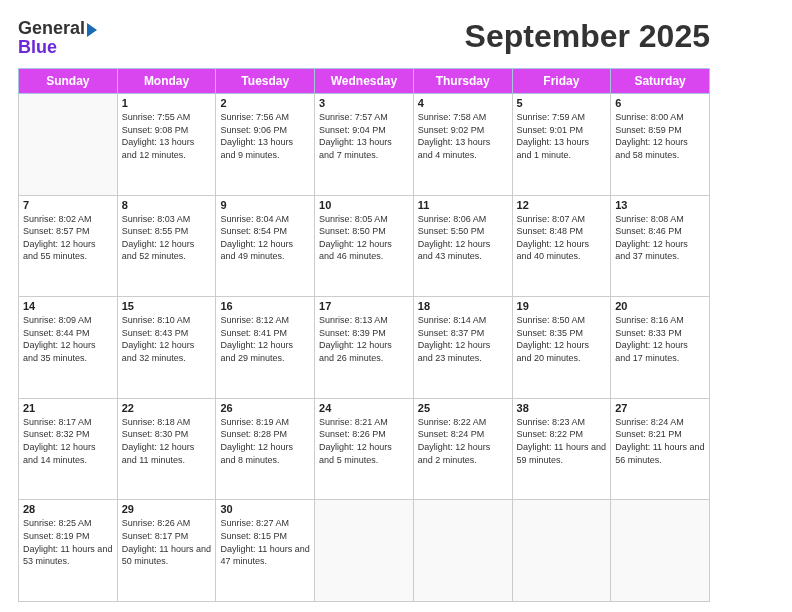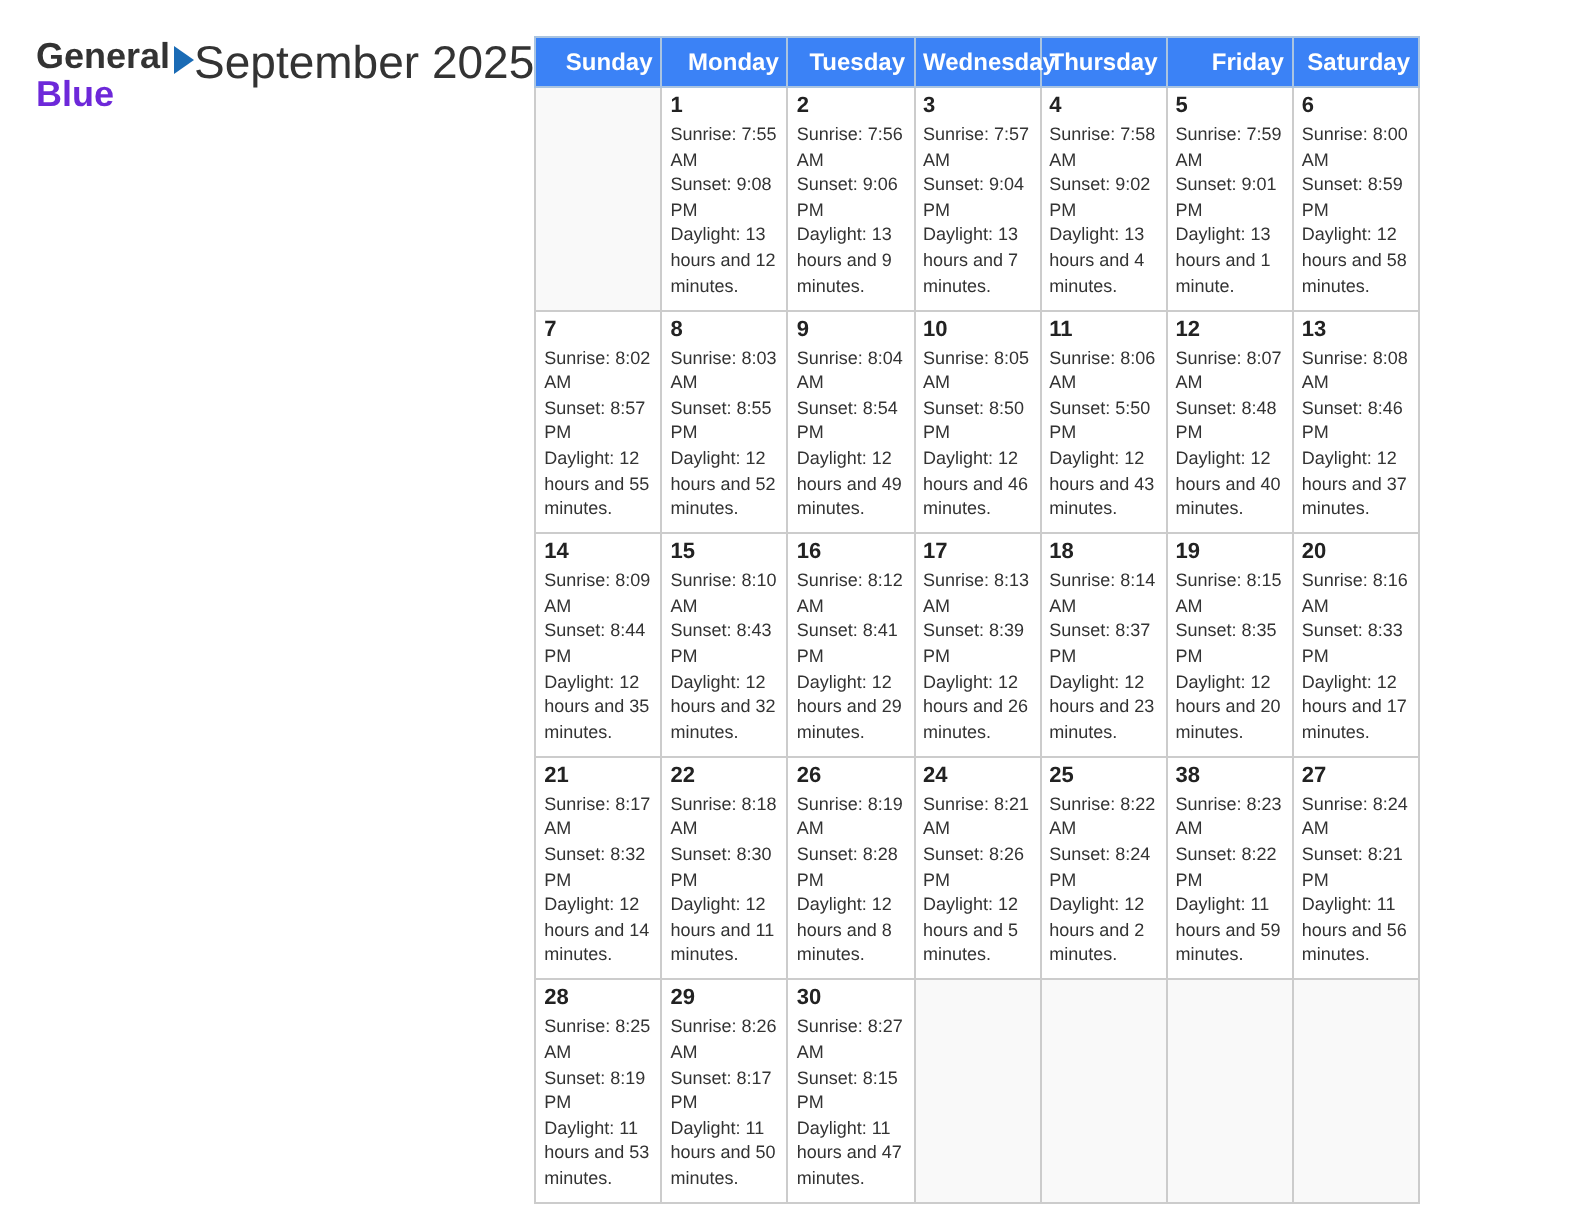--- a/index.html
+++ b/index.html
@@ -8,21 +8,21 @@
       height: 612px;
       font-family: Arial, sans-serif;
       background: #fff;
       overflow: hidden;
     }
     .page {
       width: 728px;
       height: 612px;
       padding: 18px 18px 10px 18px;
       display: flex;
-      flex-direction: row;
+      flex-direction: column;
     }
     .header {
       display: flex;
       justify-content: space-between;
       align-items: flex-start;
       margin-bottom: 10px;
     }
     .logo {
       display: flex;
       flex-direction: column;
@@ -49,42 +49,42 @@
     .logo-blue-text {
       font-size: 18px;
       font-weight: bold;
       color: #6d28d9;
       margin-top: -2px;
     }
     .title-block {
       text-align: right;
     }
     .month-title {
-      font-size: 23px;
-      font-weight: normal;
+      font-size: 32px;
+      font-weight: bold;
       color: #333;
     }
     .location {
       font-size: 14px;
       color: #555;
     }
     .calendar {
       border: 1px solid #ccc;
       border-collapse: collapse;
       width: 100%;
       flex: 1;
       table-layout: fixed;
     }
     .calendar th {
-      background-color: #3b82f6;
+      background-color: #d946ef;
       color: #fff;
       font-size: 12px;
       font-weight: bold;
       padding: 5px 4px;
-      text-align: right;
+      text-align: center;
       border: 1px solid #aac4e0;
     }
     .calendar td {
       border: 1px solid #ccc;
       vertical-align: top;
       padding: 3px 4px;
       font-size: 9.5px;
       color: #333;
       height: 80px;
     }
@@ -280,21 +280,21 @@
         <span class="day-number">18</span>
         <div class="day-info">
           <div>Sunrise: 8:14 AM</div>
           <div>Sunset: 8:37 PM</div>
           <div>Daylight: 12 hours and 23 minutes.</div>
         </div>
       </td>
           <td>
         <span class="day-number">19</span>
         <div class="day-info">
-          <div>Sunrise: 8:15 AM</div>
+          <div>Sunrise: 8:50 AM</div>
           <div>Sunset: 8:35 PM</div>
           <div>Daylight: 12 hours and 20 minutes.</div>
         </div>
       </td>
           <td>
         <span class="day-number">20</span>
         <div class="day-info">
           <div>Sunrise: 8:16 AM</div>
           <div>Sunset: 8:33 PM</div>
           <div>Daylight: 12 hours and 17 minutes.</div>

